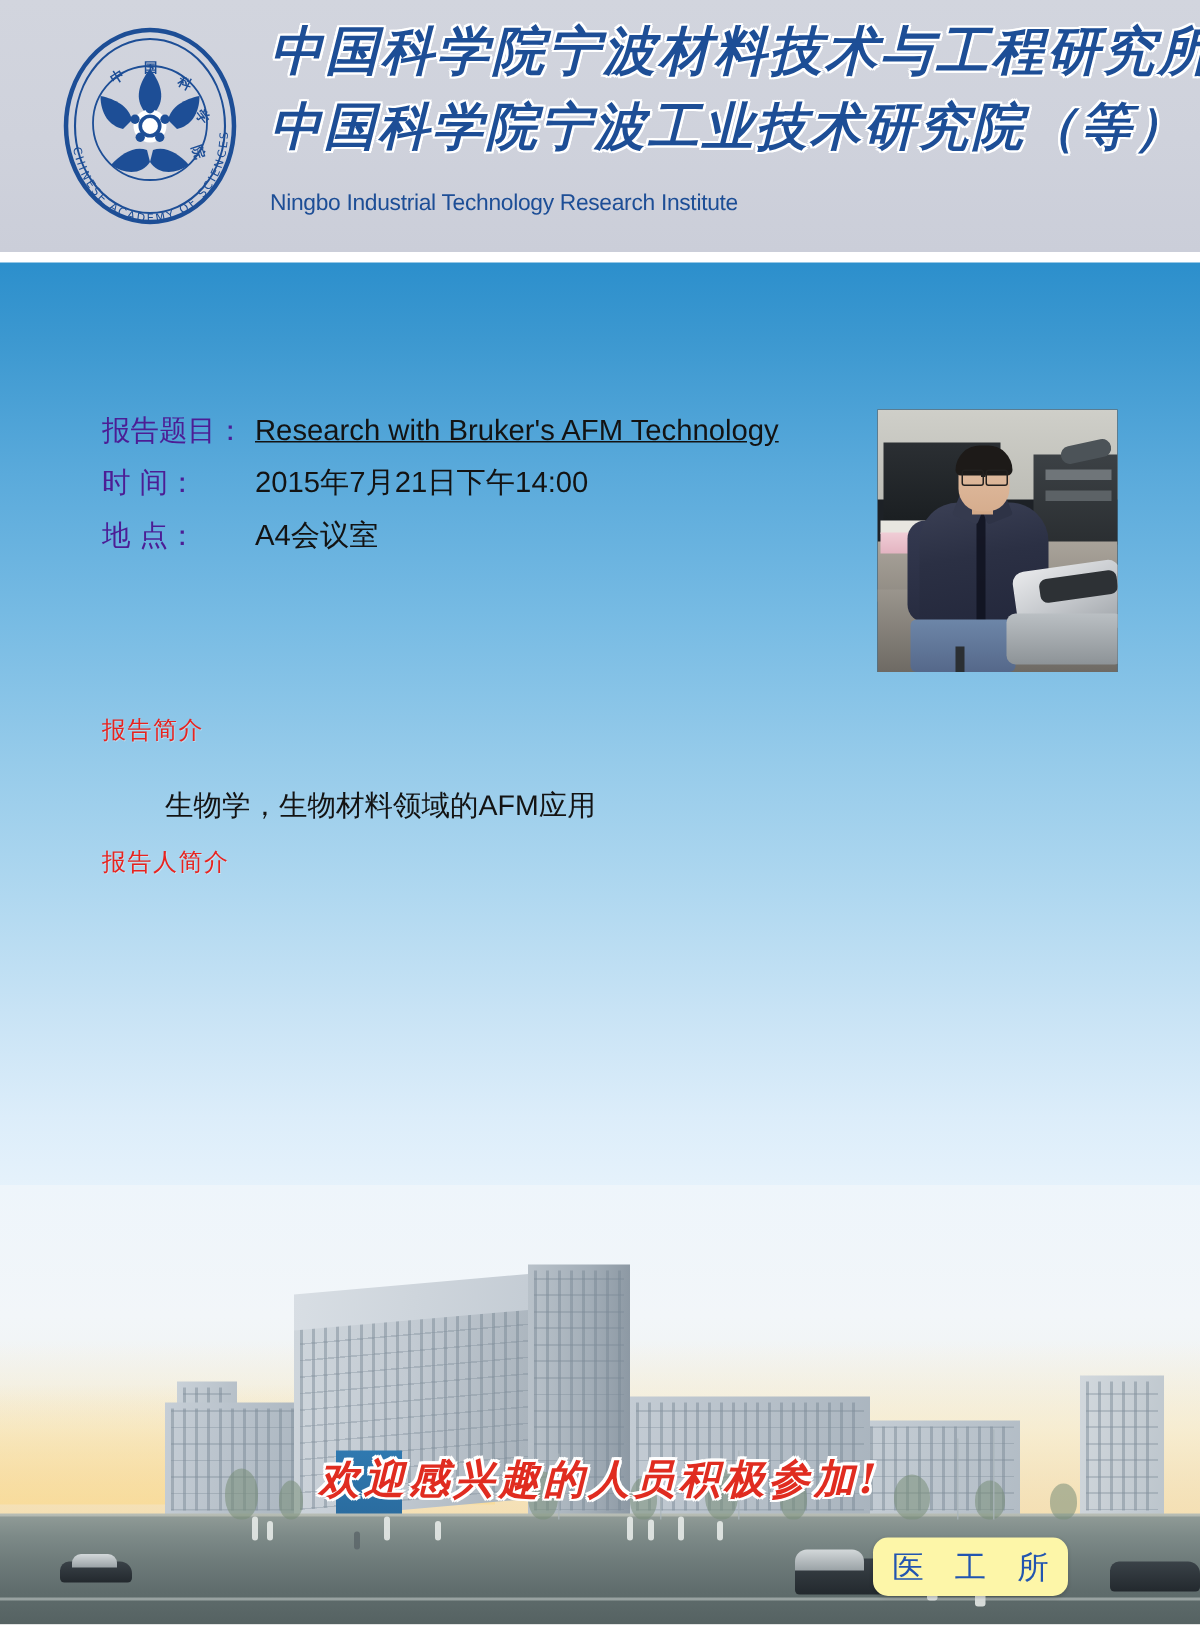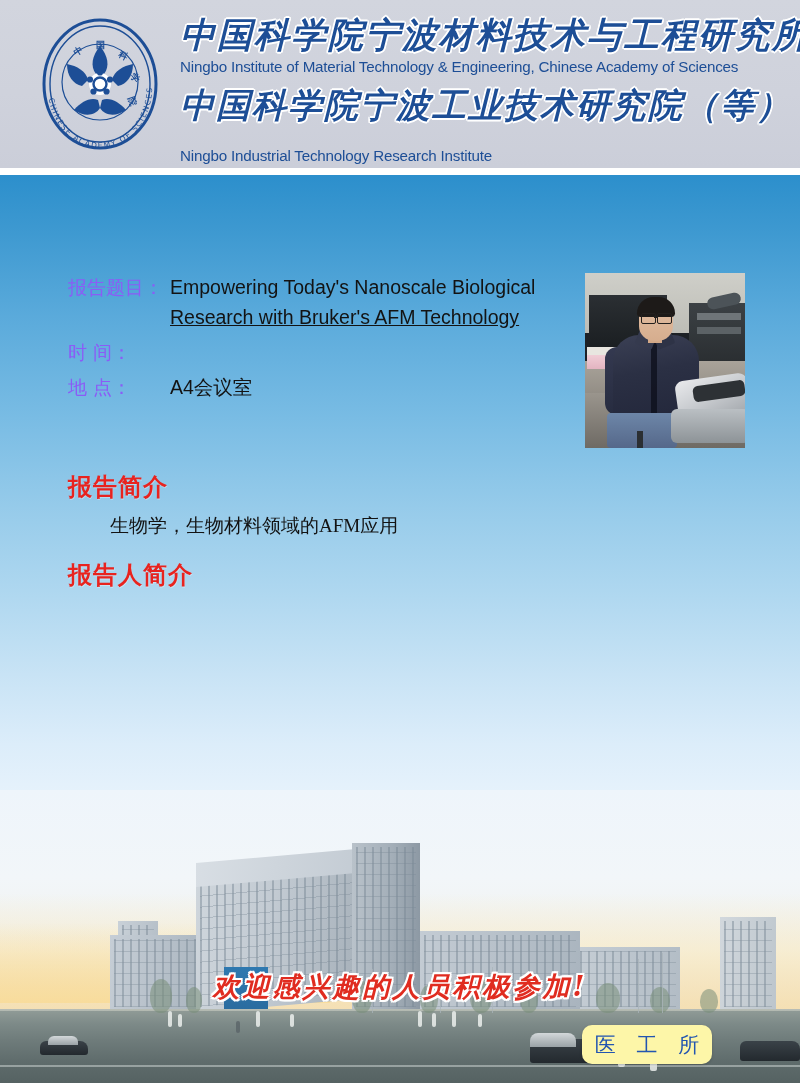--- a/index.html
+++ b/index.html
@@ -165,21 +165,21 @@
       -2.4px 0 0 #fff, 2.4px 0 0 #fff;
   }
 
   
   .info{
     position:absolute;left:68px;top:272px;width:500px;
   }
   .info-row{display:flex;align-items:flex-start;margin-bottom:5px;}
   .info-label{
     flex:0 0 102px;
-    color:#8b5cf6;
+    color:#4c1d95;
     font-size:19px;line-height:30px;
     font-family:"DejaVu Sans","Liberation Sans",sans-serif;
     white-space:nowrap;
   }
   .info-value{
     color:#131313;
     font-size:19.5px;line-height:30px;
     font-family:"Liberation Sans","DejaVu Sans",sans-serif;
   }
   .info-value .l2{display:block;text-decoration:underline;}
@@ -232,30 +232,31 @@
   .ph-jeans{position:absolute;left:22px;top:140px;width:70px;height:35px;
     background:linear-gradient(180deg,#6d86a8 0%,#55688a 100%);border-radius:4px;}
   .ph-arm{position:absolute;left:20px;top:74px;width:24px;height:68px;border-radius:12px;
     background:linear-gradient(180deg,#343950 0%,#272c40 100%);}
   .ph-stool{position:absolute;left:52px;top:158px;width:6px;height:17px;background:#2b2f33;}
 
   
   .sec-h{
     position:absolute;left:68px;
     font-family:"DejaVu Serif","Liberation Serif",serif;
-    font-weight:700;font-size:24px;line-height:28px;letter-spacing:1px;
+    font-weight:400;font-size:16px;line-height:28px;letter-spacing:1px;
     color:#e8231f;
     text-shadow:0.5px 0.5px 0 rgba(255,255,255,0.35);
   }
   .sec-h.h1{top:473px;}
   .sec-h.h2{top:561px;}
   .sec-body{
     position:absolute;
-    font-family:Liberation Serif, serif;
+    font-family:Liberation Sans, sans-serif;
     color:#131313;
+    margin-top:12px;
   }
   .abstract{
     left:110px;top:511px;width:600px;
     font-size:19px;line-height:30px;
   }
   .bio{
     left:68px;top:600px;width:665px;
     font-size:19.2px;line-height:31.5px;
     text-indent:38px;text-align:justify;
   }
@@ -329,40 +330,39 @@
           <path id="casring" d="M 18 74 A 52 60 0 0 0 122 74"></path>
         </defs>
         <text font-family="DejaVu Sans, sans-serif" font-size="7.6" letter-spacing="1.5" fill="#1d4e96">
           <textPath href="#casring" startOffset="6%">CHINESE ACADEMY OF SCIENCES</textPath>
         </text>
       </svg>
     </div>
 
     <div class="header-text">
       <div class="hz-cn l1">中国科学院宁波材料技术与工程研究所</div>
-      <div class="hz-en e1">Ningbo Institute of Material Technology &amp; Engineering, Chinese Academy of Sciences</div>
       <div class="hz-cn l2">中国科学院宁波工业技术研究院（等）</div>
       <div class="hz-en e2">Ningbo Industrial Technology Research Institute</div>
     </div>
   </div>
   <div class="header-white-strip"></div>
 
   <div class="body-blue"></div>
 
 
   <div class="info">
     <div class="info-row">
       <div class="info-label">报告题目：</div>
       <div class="info-value">
-        <span>Empowering Today's Nanoscale Biological</span>
         <span class="l2">Research with Bruker's AFM Technology</span>
       </div>
     </div>
     <div class="info-row">
       <div class="info-label">时    间：</div>
+      <div class="info-value">2015年7月21日下午14:00</div>
     </div>
     <div class="info-row">
       <div class="info-label">地    点：</div>
       <div class="info-value">A4会议室</div>
     </div>
   </div>
 
   <div class="photo">
     <div class="ph-wall"></div>
     <div class="ph-monitor"></div>

